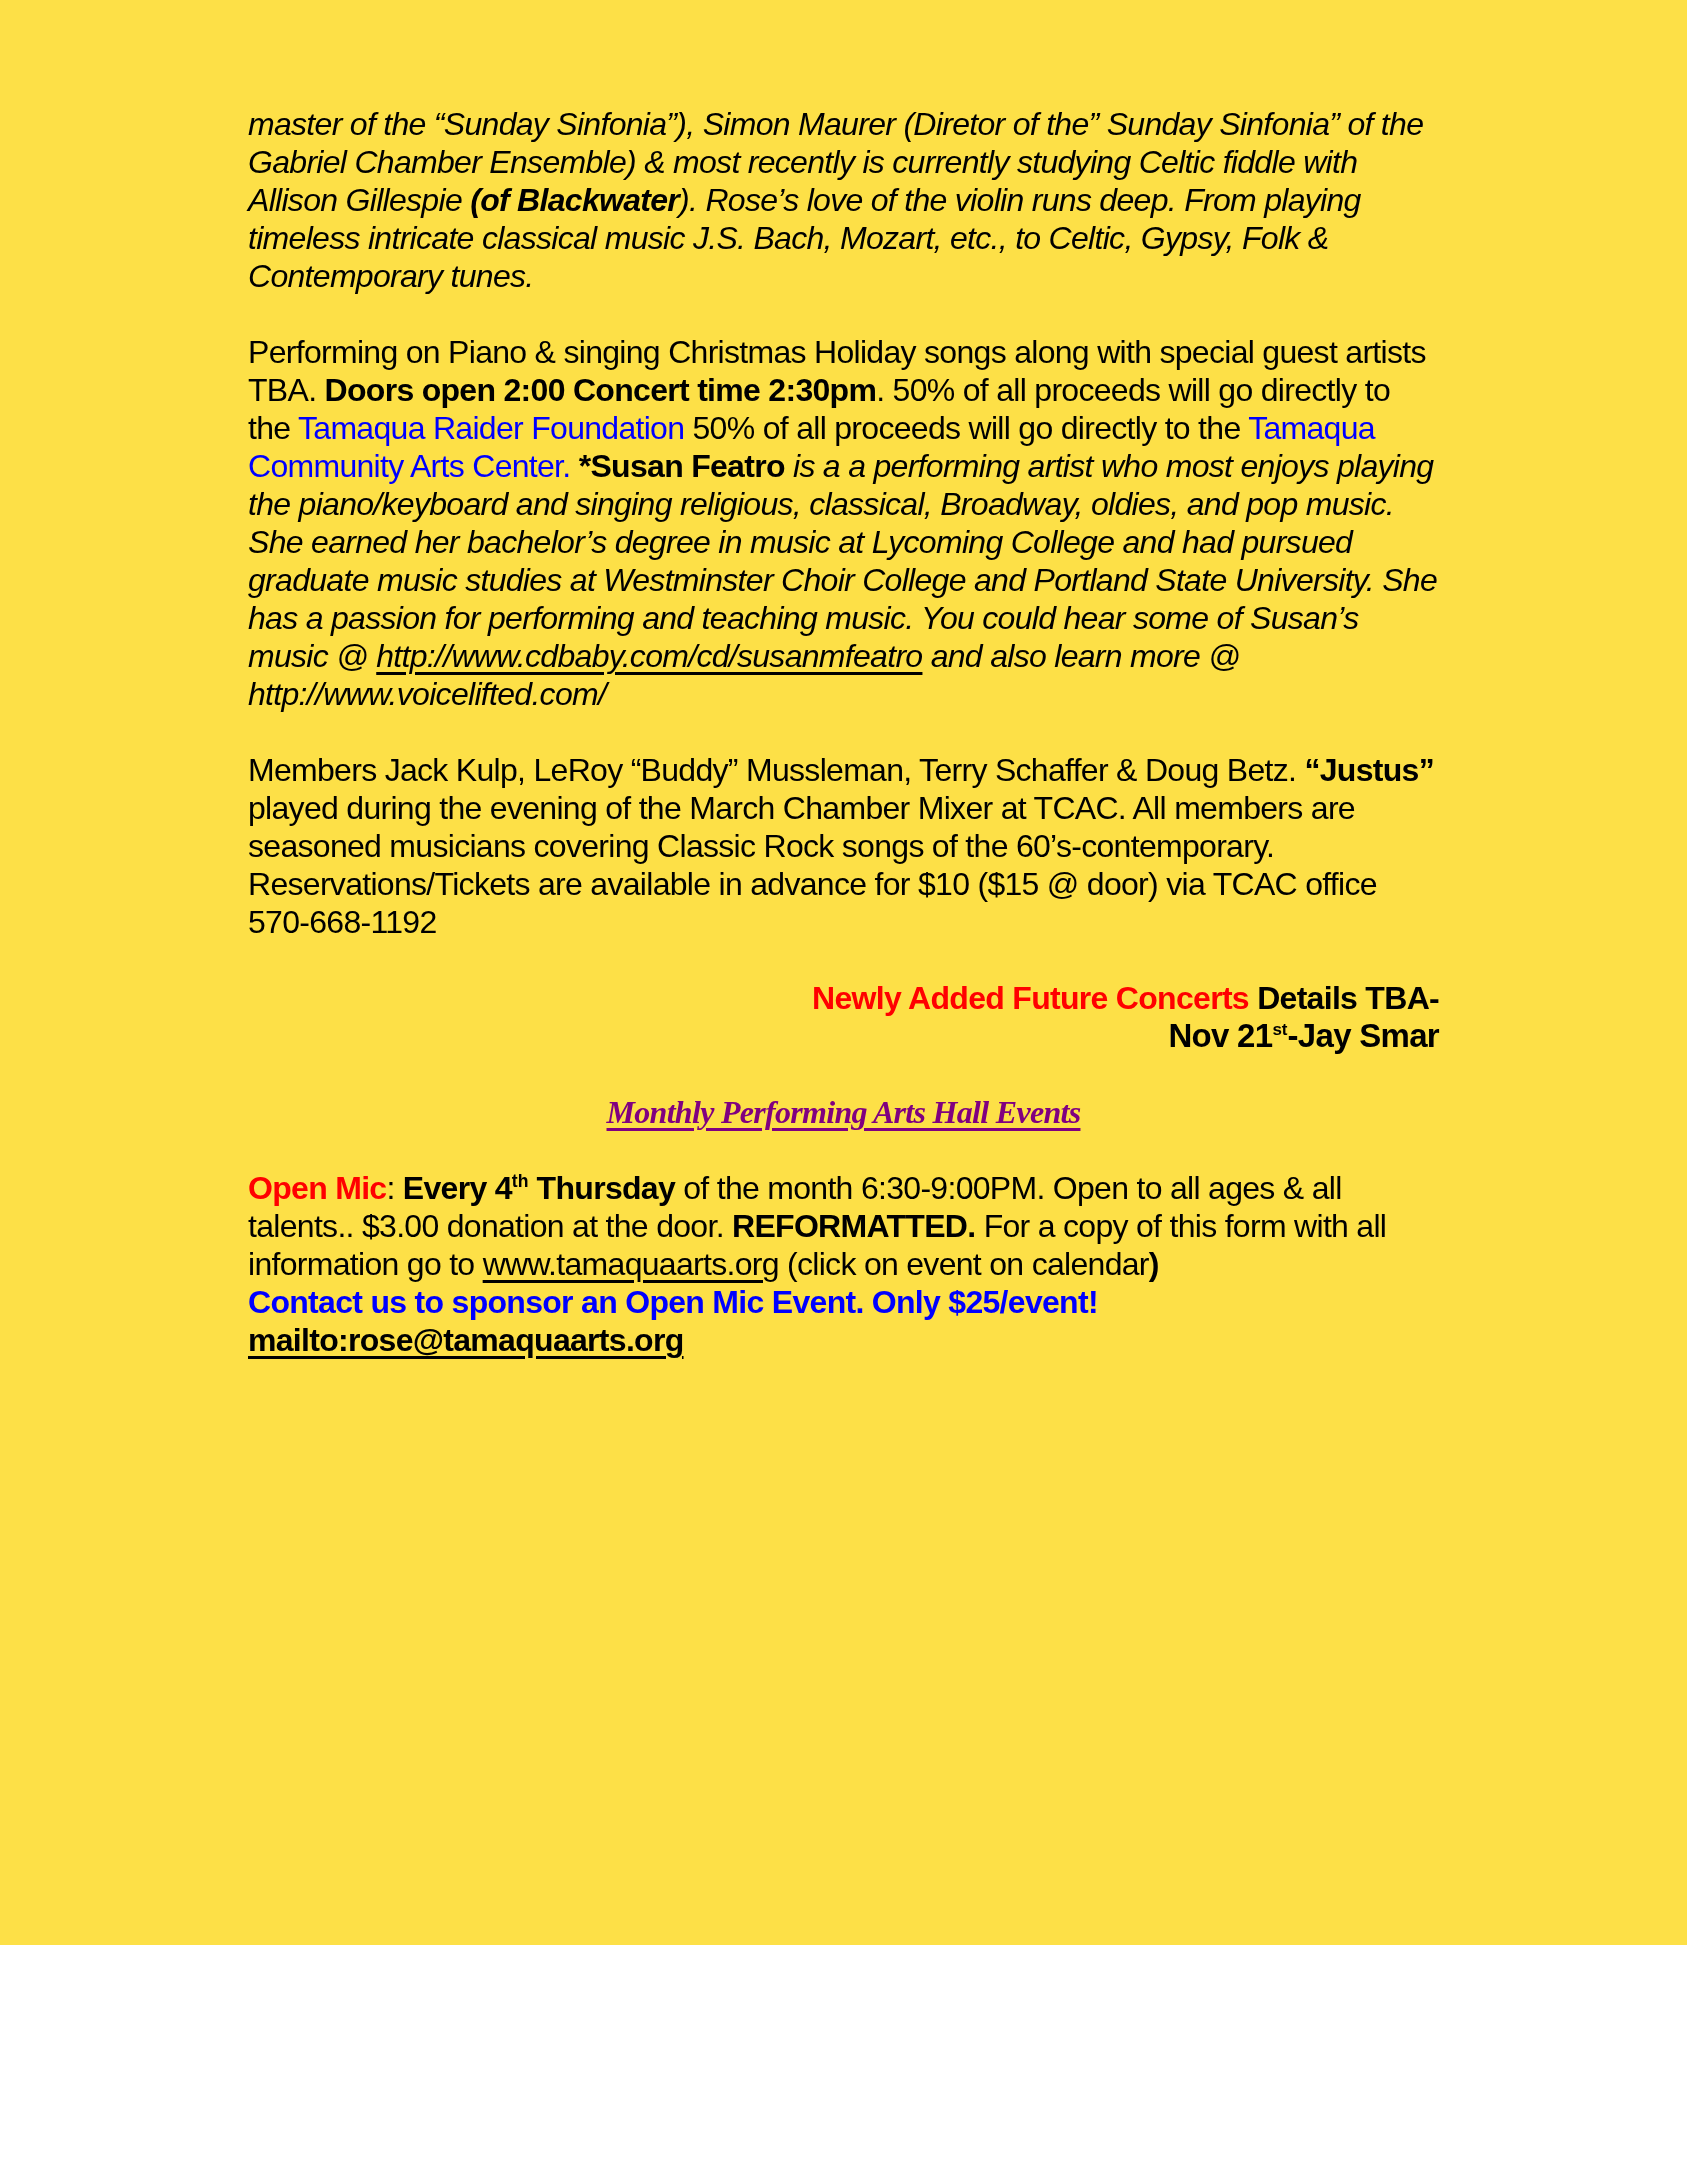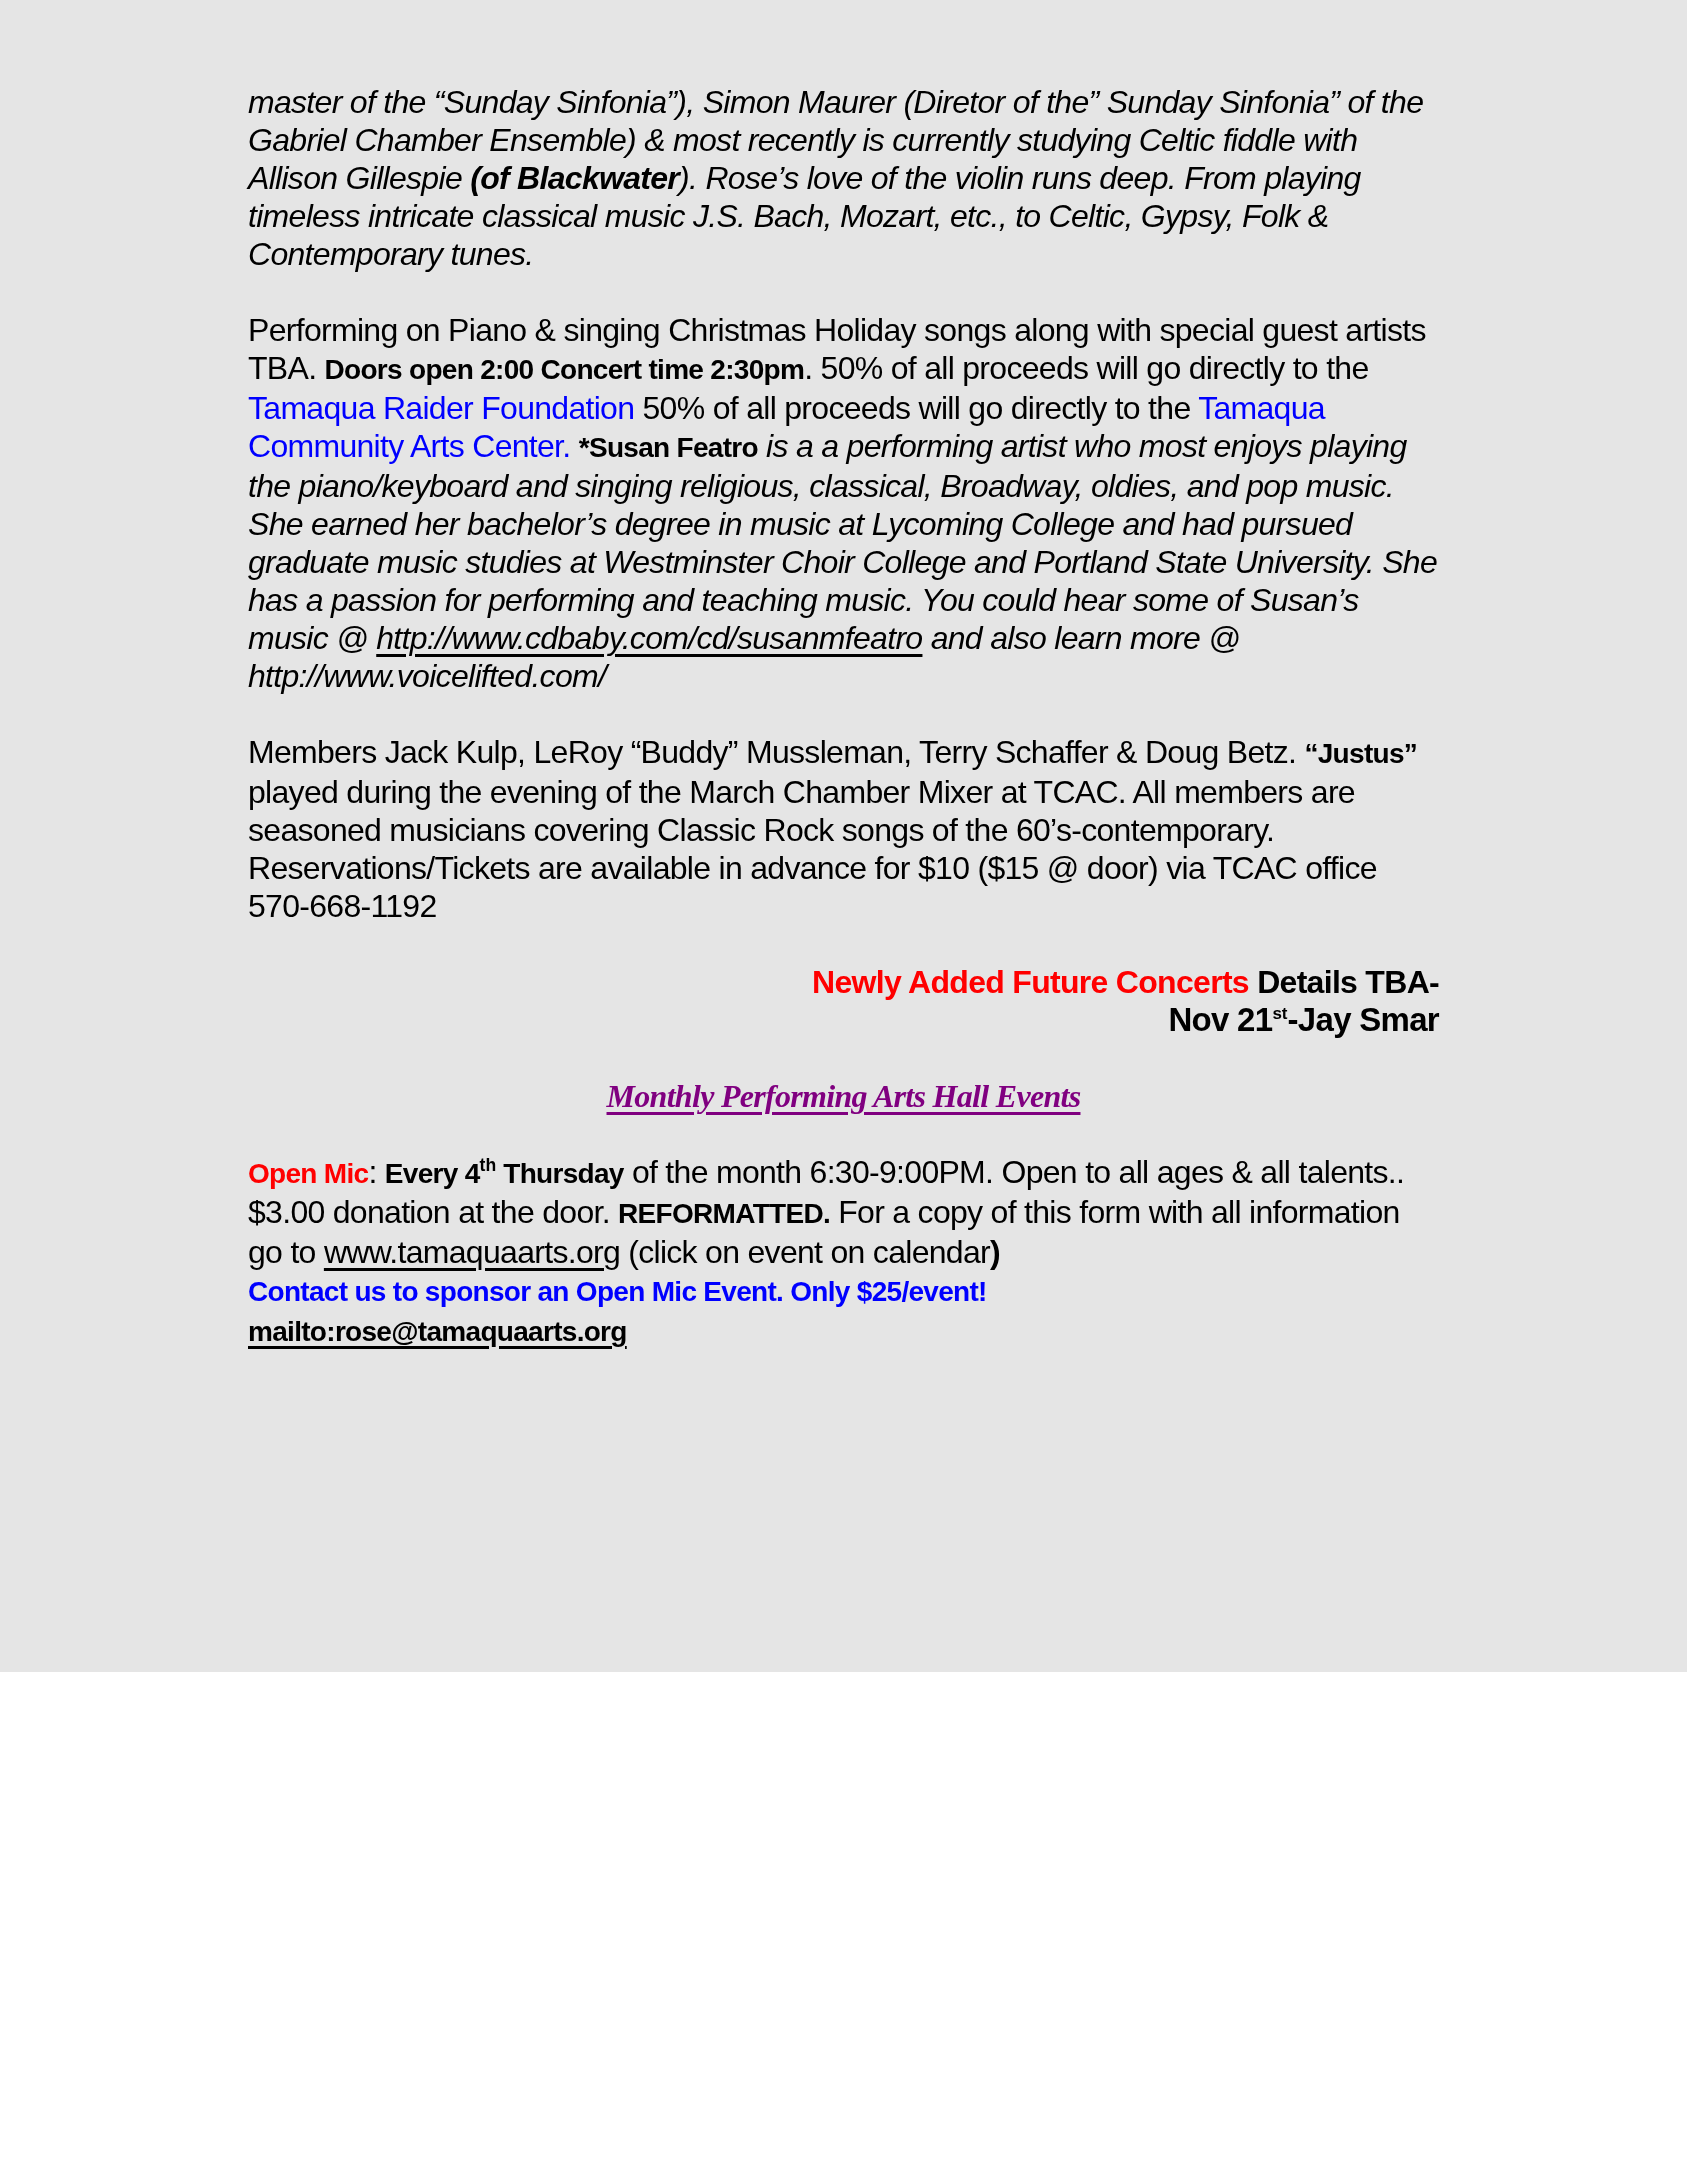--- a/index.html
+++ b/index.html
@@ -1,27 +1,27 @@
 <!DOCTYPE html>
 <html style="font-size:10.6px"><head>
 <meta charset="utf-8">
 <style>
   html,body{margin:0;padding:0;background:#ffffff;}
   body{width:1687px;height:2183px;font-family:"Liberation Sans",sans-serif;color:#000000;}
-  .page{box-sizing:border-box;width:1687px;height:1672px;padding:83px 248px 66px 248px;background:#e5e5e5;overflow:hidden;}
+  .page{box-sizing:border-box;width:1687px;height:1945px;padding:105px 248px 66px 248px;background:#fde047;overflow:hidden;}
   p.block{margin:0 0 38px 0;font-size:32px;line-height:38px;letter-spacing:-0.7px;}
   .center{text-align:center;}
   
   .h-block{font-size:37px;line-height:50px;letter-spacing:-1px;}
   .sub-block{font-size:34px;line-height:44px;text-align:right;}
   .big-block{font-size:49px;line-height:61px;margin-bottom:52px;letter-spacing:-0.7px;font-family:Liberation Serif, serif;}
   .open-block{font-size:32px;line-height:46px;margin-bottom:0;}
   .gap-before{margin-top:89px;}
   
-  .lg{font-size:28px;}
+  .lg{font-size:32px;}
   .fs-nov{font-size:33px;}
   .b{font-weight:700;}
   .i{font-style:italic;}
   .u{text-decoration:underline;text-decoration-thickness:3.3px;text-underline-offset:4.6px;}
   .red{color:#FF0000;}
   .blue{color:#0000FF;}
   .purple{color:#800080;}
   .sup{vertical-align:super;font-size:55%;line-height:0;letter-spacing:0;}
   .fs-nov.sup{font-size:17px;}
   a{color:inherit;cursor:pointer;}

